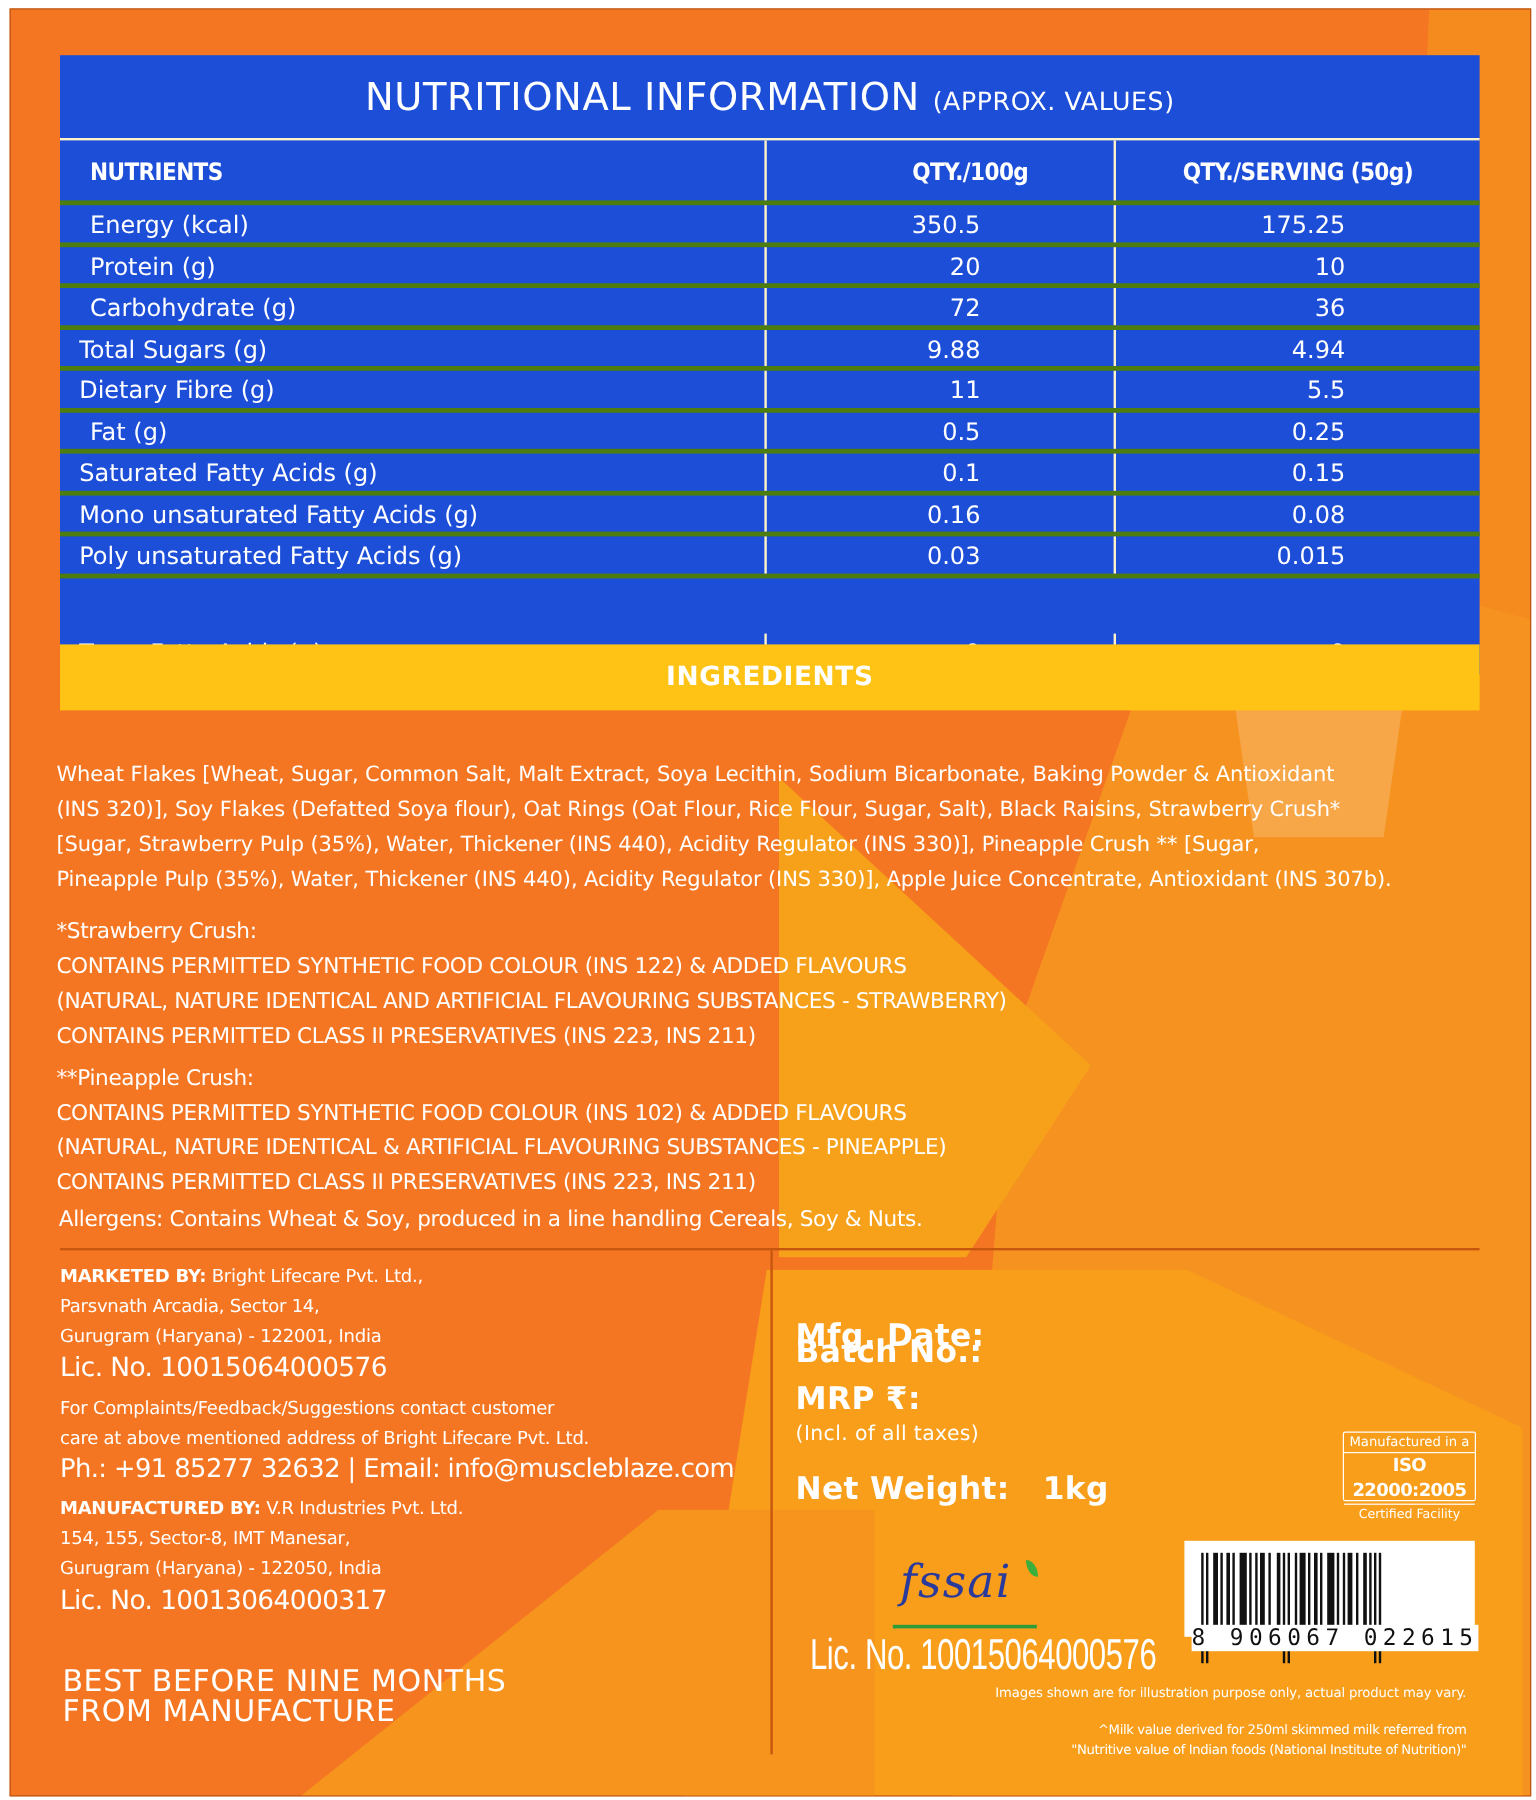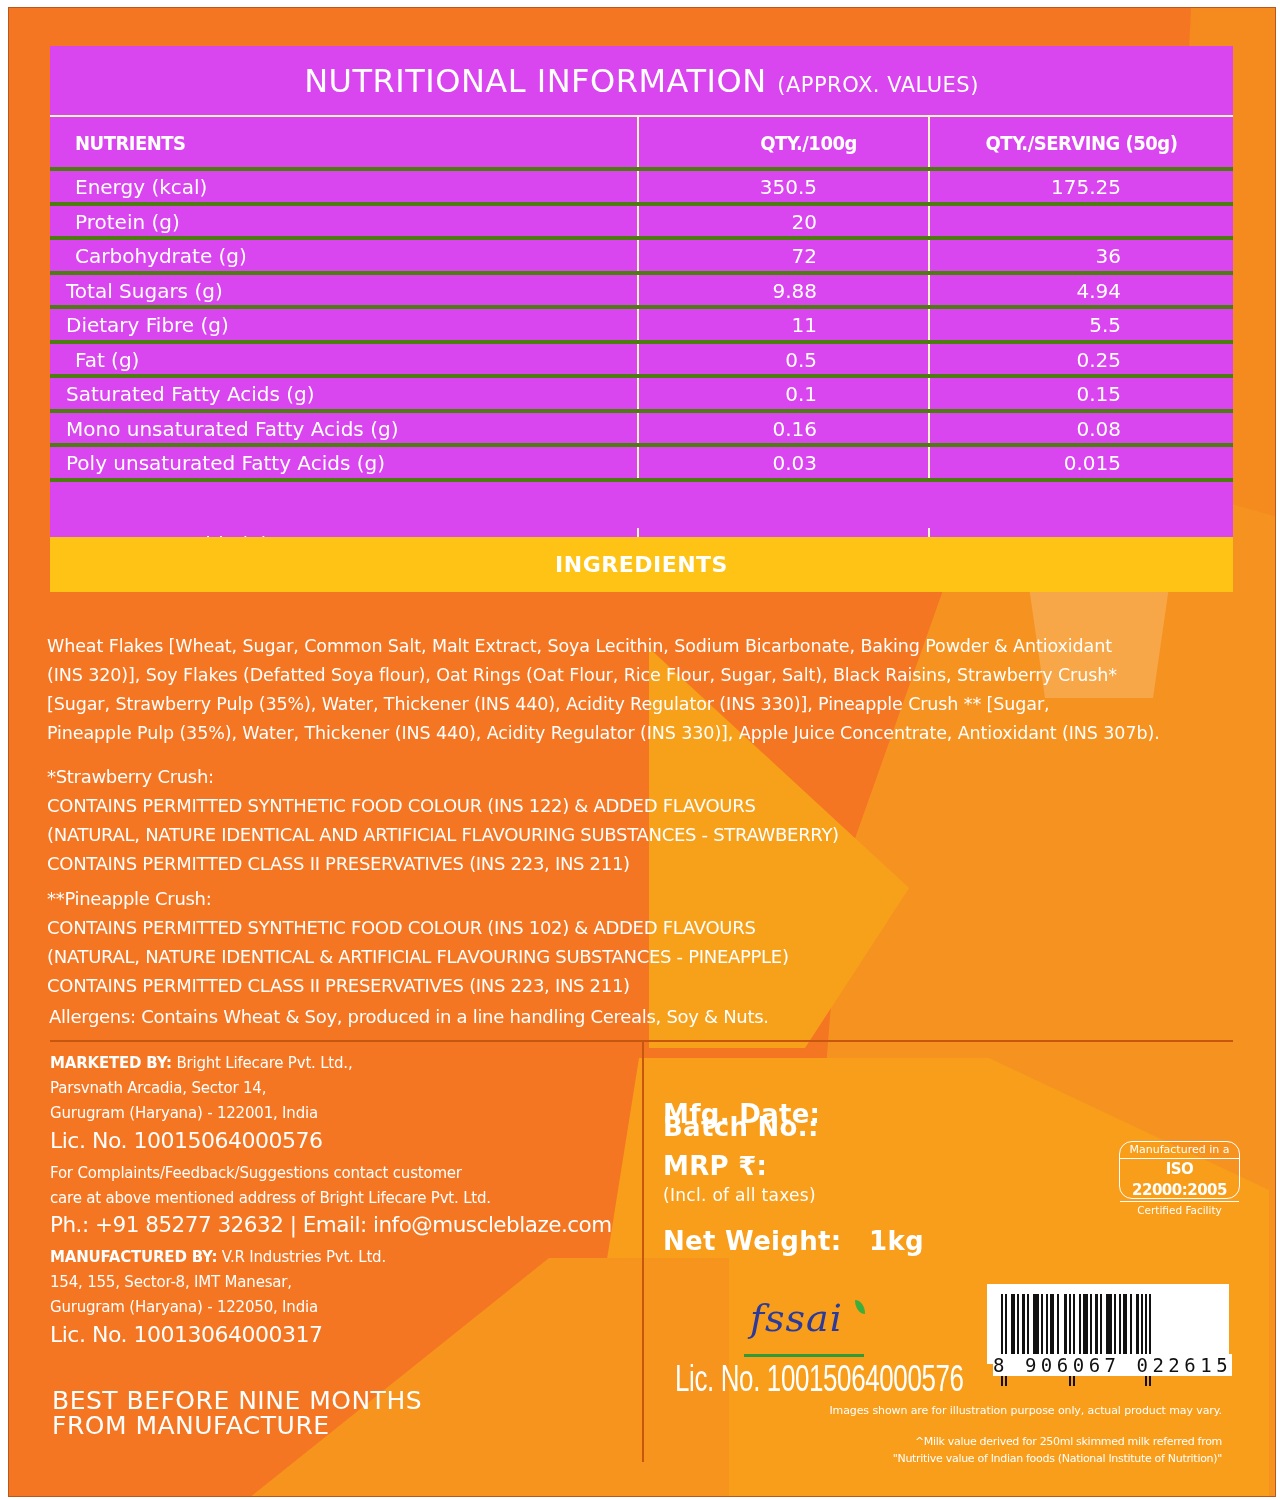--- a/index.html
+++ b/index.html
@@ -19,21 +19,21 @@
   .geo-3 { left: 560px; top: 1050px; width: 700px; height: 440px; background: #f89e1a; clip-path: polygon(10% 0, 60% 0, 100% 30%, 100% 100%, 0 100%); }
   .geo-4 { left: 120px; top: 1250px; width: 600px; height: 240px; background: #f7941e; clip-path: polygon(70% 0, 100% 0, 100% 100%, 20% 100%); }
   .geo-5 { left: 1140px; top: 0; width: 140px; height: 1490px; background: #f58a1f; clip-path: polygon(30% 0, 100% 0, 100% 100%, 0 60%); }
   .geo-6 { left: 640px; top: 640px; width: 260px; height: 400px; background: #f7a11b; clip-path: polygon(0 0, 100% 60%, 60% 100%, 0 100%); }
 
   .content { position: absolute; left: 0; top: 0; width: 100%; height: 100%; }
 
   
   .nut {
     position: absolute; left: 41px; top: 38px; width: 1183px;
-    background: #d946ef;
+    background: #1d4ed8;
   }
   .nut-title {
     height: 71px; text-align: center; line-height: 71px;
     font-family: "DejaVu Sans", sans-serif; font-size: 32px; letter-spacing: 0.5px;
     border-bottom: 2px solid #fff3c8;
   }
   .nut-title .sub { font-size: 21px; }
   .nut-row { display: flex; height: 34.5px; border-bottom: 4px solid #4d7c0f; font-size: 20px; }
   .nut-row.last { border-bottom: none; margin-top: 46px; }
   .nut-row.head { height: 54px; font-family: "DejaVu Sans Condensed", "DejaVu Sans", sans-serif; font-weight: bold; font-size: 20px; letter-spacing: -0.5px; }
@@ -67,22 +67,22 @@
   .left-col .ln { font-size: 15px; line-height: 25px; letter-spacing: -0.2px; }
   .left-col .ln b { font-weight: bold; }
   .left-col .lic { font-size: 22px; line-height: 29px; letter-spacing: -0.5px; }
   .left-col .big { font-size: 21.5px; line-height: 28px; letter-spacing: -0.5px; }
   .left-col .gap { height: 6px; }
   .best { position: absolute; left: 43px; top: 1380px; font-size: 25px; line-height: 25px; letter-spacing: 0.5px; }
   .rfield { font-size: 26px; font-weight: bold; letter-spacing: 0.3px; position: absolute; white-space: nowrap; }
   .rfield.small { font-size: 17px; font-weight: normal; }
 
   .iso {
-    position: absolute; left: 1110px; top: 1133px; width: 121px; height: 58px;
-    border: 1.5px solid #ffffff; border-radius: 13px; text-align: center; color: #ffffff;
+    position: absolute; left: 1110px; top: 1185px; width: 111px; height: 58px;
+    border: 1.5px solid #ffffff; border-radius: 2px; text-align: center; color: #ffffff;
   }
   .iso .t1 { font-size: 11px; line-height: 16px; border-bottom: 1.5px solid #fff; }
   .iso .t2 { font-size: 15px; font-weight: bold; line-height: 21px; letter-spacing: -0.5px; border-bottom: 1.5px solid #fff; }
   .iso .t3 { font-size: 10.5px; line-height: 17px; }
 
   .fssai { position: absolute; left: 735px; top: 1288px; width: 120px; height: 62px; }
   .fssai-text { position: absolute; left: 6px; top: 0px; font-family: "DejaVu Serif", serif; font-style: italic; font-size: 38px; color: #2a3b9c; letter-spacing: 1px; }
   .fssai-line { position: absolute; left: 0; top: 58px; width: 120px; height: 3px; background: #2e9b3a; }
   .fssai-leaf { position: absolute; left: 111px; top: 4px; width: 10px; height: 14px; background: #3cae3c; border-radius: 0 100% 0 100%; }
   .fssai-lic { position: absolute; left: 666px; top: 1350px; font-family: "Liberation Sans", sans-serif; font-size: 36px; transform: scaleX(0.72); transform-origin: left; letter-spacing: -0.5px; white-space: nowrap; }
@@ -121,20 +121,21 @@
         <div class="c c3">QTY./SERVING (50g)</div>
       </div>
       <div class="nut-row">
         <div class="c c1">Energy (kcal)</div>
         <div class="c c2">350.5</div>
         <div class="c c3">175.25</div>
       </div>
       <div class="nut-row">
         <div class="c c1">Protein (g)</div>
         <div class="c c2">20</div>
+        <div class="c c3">10</div>
       </div>
       <div class="nut-row">
         <div class="c c1">Carbohydrate (g)</div>
         <div class="c c2">72</div>
         <div class="c c3">36</div>
       </div>
       <div class="nut-row">
         <div class="c c1 ind">Total Sugars (g)</div>
         <div class="c c2">9.88</div>
         <div class="c c3">4.94</div>

